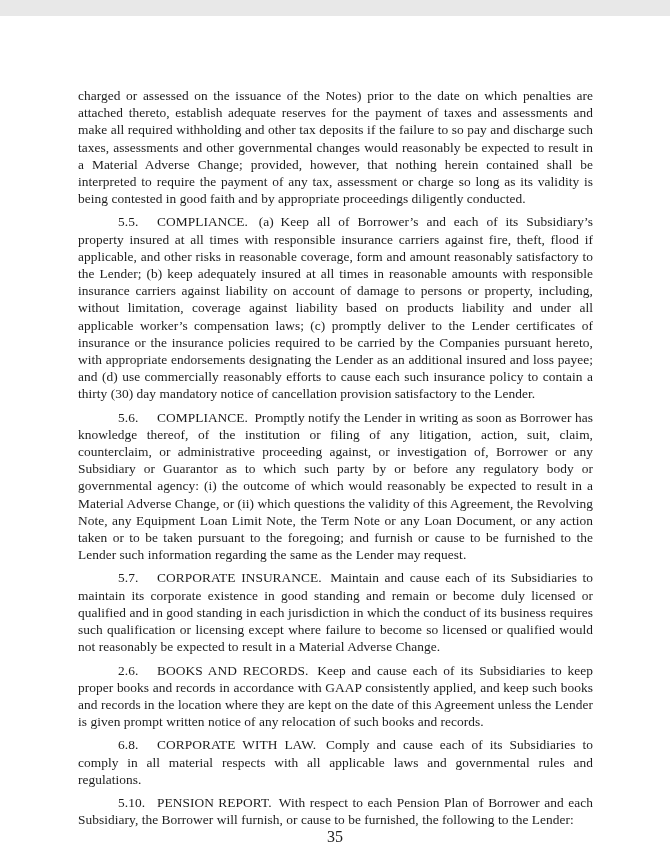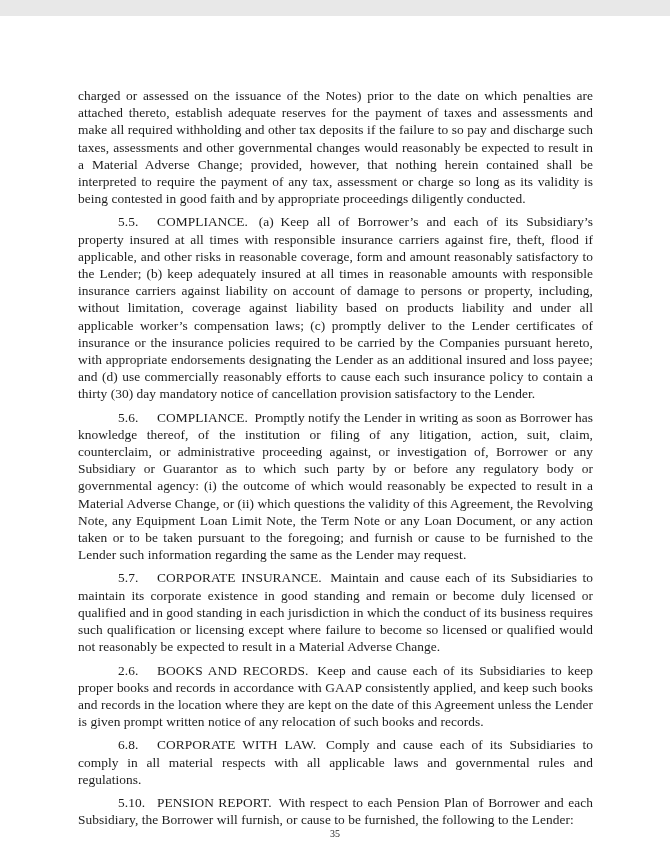--- a/index.html
+++ b/index.html
@@ -40,21 +40,21 @@
   }
   .sec-heading {
     margin-right: 3px;
   }
   .page-number {
     position: absolute;
     top: 812px;
     left: 0;
     width: 100%;
     text-align: center;
-    font-size: 10px;
+    font-size: 16px;
   }
 </style>
 </head>
 <body>
 
 <div class="page">
   <div class="content">
 
     <p class="para"><span>charged or assessed on the issuance of the Notes) prior to the date on which penalties are attached thereto, establish adequate reserves for the payment of taxes and assessments and make all required withholding and other tax deposits if the failure to so pay and discharge such taxes, assessments and other governmental changes would reasonably be expected to result in a Material Adverse Change; provided, however, that nothing herein contained shall be interpreted to require the payment of any tax, assessment or charge so long as its validity is being contested in good faith and by appropriate proceedings diligently conducted.</span></p>
 

